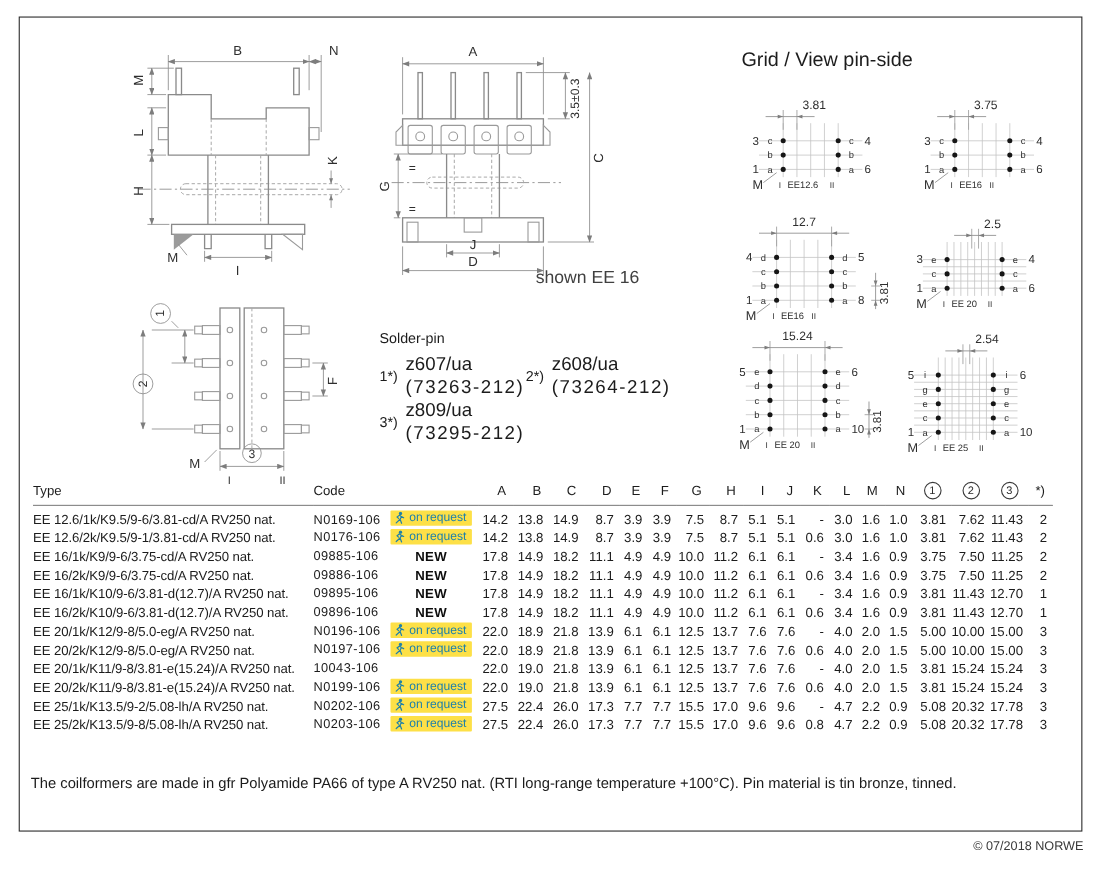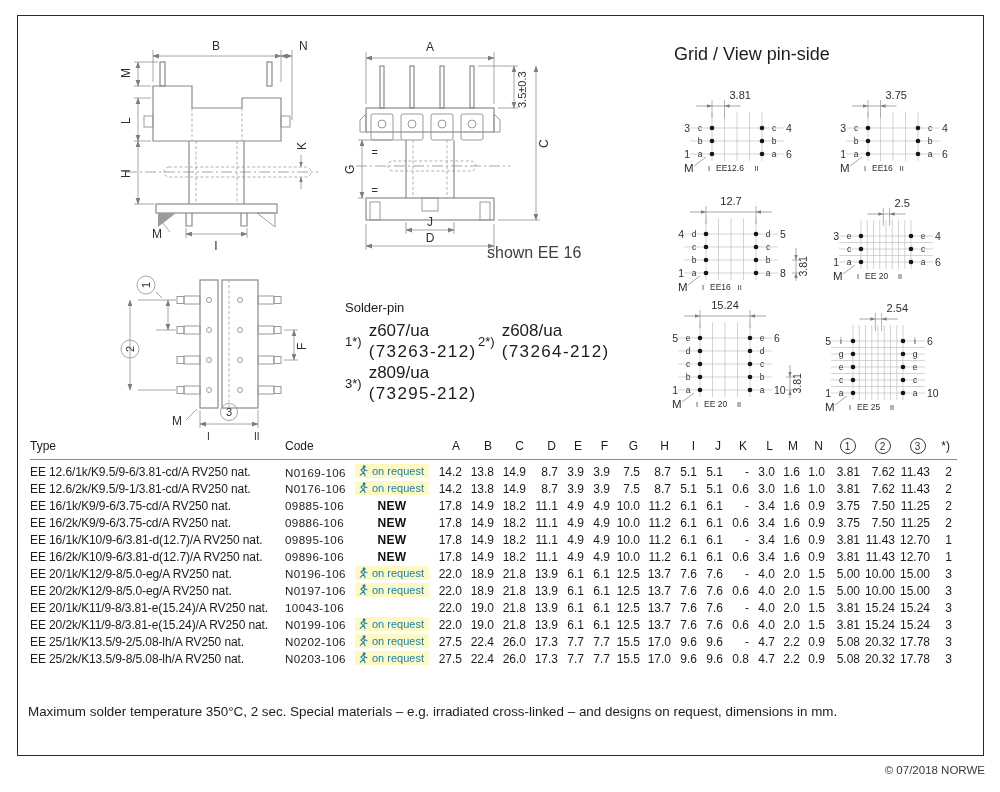--- a/index.html
+++ b/index.html
@@ -36,21 +36,21 @@
   table{border-collapse:collapse;table-layout:fixed;width:927px;font-size:12px;color:#1c1c1c}
   th{font-weight:normal;text-align:center;padding:0 0 5px 0;border-bottom:1.5px solid #8c8c8c;font-size:12px}
   th.h-type,th.h-code{text-align:left}
   td{height:17px;white-space:nowrap;overflow:hidden}
   td.c-type{font-size:12px;letter-spacing:-.1px}
   td.c-code{letter-spacing:.4px;font-size:11.6px}
   td.c-num{text-align:right;padding-right:5px;font-size:12px}
   th.h-num{text-align:right;padding-right:7px}
   tbody tr:first-child td{padding-top:4px}
   .circ{display:inline-block;width:16px;height:16px;border:1px solid #3a3a3a;border-radius:50%;line-height:15px;text-align:center;font-size:10px;color:#2b2b2b}
-  .badge{display:inline-flex;align-items:center;gap:4px;background:#fef9c3;color:#1f80aa;font-size:11px;padding:1px 5px 1px 3px;border-radius:1px;cursor:pointer}
+  .badge{display:inline-flex;align-items:center;gap:4px;background:#fde047;color:#1f80aa;font-size:11px;padding:1px 5px 1px 3px;border-radius:1px;cursor:pointer}
   .newtag{font-weight:bold;color:#0d0d0d;font-size:12px;letter-spacing:.4px}
   .c-badge{text-align:center}
 
   .note{font-size:13.4px;line-height:1.5;color:#1c1c1c}
   .footer{font-size:11.5px;color:#3a3a3a}
 </style>
 </head>
 <body>
 
 <div class="page">
@@ -893,17 +893,17 @@
             <td class="c-num">5.08</td>
             <td class="c-num">20.32</td>
             <td class="c-num">17.78</td>
             <td class="c-num">3</td>
           </tr>
         </tbody>
     </table>
   </div>
 
   <div class="abs note" style="left:28px;top:702px;width:950px">
-    <div>Maximum solder temperature 350°C, 2 sec. Special materials – e.g. irradiated cross-linked – and designs on request, dimensions in mm.</div>
+    <div>The coilformers are made in gfr Polyamide PA66 of type A RV250 nat. (RTI long-range temperature +100°C). Pin material is tin bronze, tinned.</div>
   </div>
 
   <div class="abs footer" style="right:15px;top:764px">© 07/2018 NORWE</div>
 </div>
 
 </body></html>

